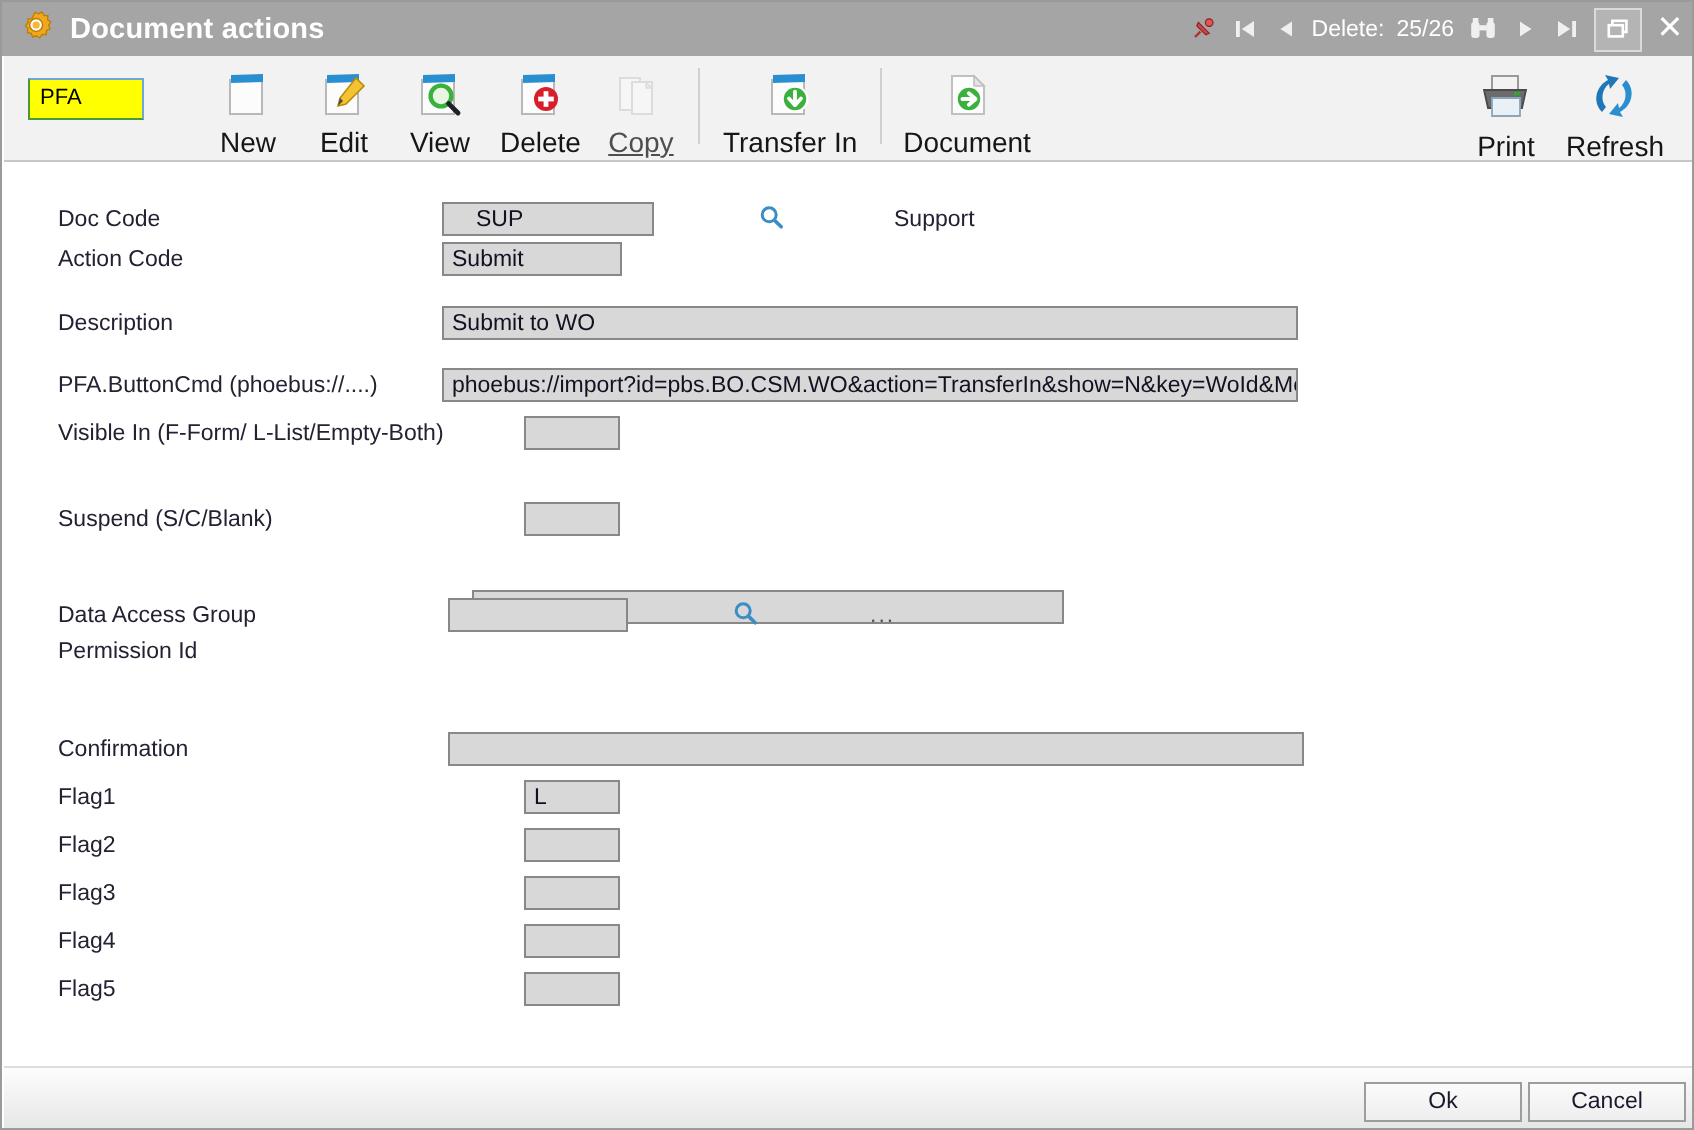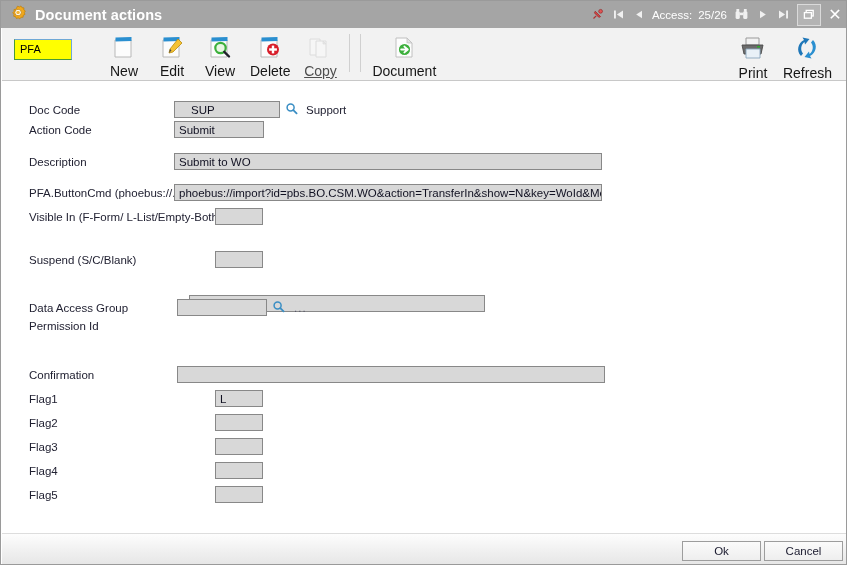--- a/index.html
+++ b/index.html
@@ -142,20 +142,21 @@
   .form {
     position: absolute;
     left: 1px; top: 80px;
     width: 845px; height: 452px;
     background: #ffffff;
   }
   .row {
     position: absolute;
     display: flex;
     align-items: center;
+    gap: 47px;
   }
   .lbl {
     font-size: 11.5px;
     color: #222233;
     white-space: nowrap;
   }
   .fld {
     background: #d8d8d8;
     border: 1px solid #888888;
     box-sizing: border-box;
@@ -232,21 +233,21 @@
         <svg width="13" height="13" viewBox="0 0 13 13">
           <rect class="navglyph" x="2" y="2.5" width="1.9" height="8"></rect>
           <path class="navglyph" d="M11 2.5 L11 10.5 L4.9 6.5 Z"></path>
         </svg>
       </div>
       <div class="tb-btn">
         <svg width="12" height="13" viewBox="0 0 12 13">
           <path class="navglyph" d="M9 2.8 L9 10.2 L3.2 6.5 Z"></path>
         </svg>
       </div>
-      <div class="rec-label">Access:</div>
+      <div class="rec-label">Delete:</div>
       <div class="rec-label">25/26</div>
       <div class="tb-btn">
         <svg width="15" height="13" viewBox="0 0 15 13">
           <rect class="navglyph" x="1.6" y="3" width="4.2" height="8" rx="1.6"></rect>
           <rect class="navglyph" x="9.2" y="3" width="4.2" height="8" rx="1.6"></rect>
           <rect class="navglyph" x="5.6" y="4.6" width="3.8" height="2.6"></rect>
           <rect class="navglyph" x="2.4" y="1" width="2.8" height="2.4"></rect>
           <rect class="navglyph" x="9.9" y="1" width="2.8" height="2.4"></rect>
         </svg>
       </div>
@@ -332,20 +333,33 @@
             <path d="M10 8 L20 8 L20 24 L10 24 Z" fill="#fdfdfd" stroke="#c2c2c2" stroke-width="1"></path>
             <path d="M17 8 L20 11 L17 11 Z" fill="#dcdcdc" stroke="#c2c2c2" stroke-width="0.7"></path>
           </svg>
         </span>
         <span class="lbl" style="color:#4e4e4e;text-decoration:underline;">Copy</span>
       </div>
     </div>
 
     <div class="tool-sep"></div>
 
+    <div class="tool-group">
+      <div class="tool-btn">
+        <span class="ico">
+          <svg width="28" height="28" viewBox="0 0 28 28">
+            <path d="M5 7 L21 7 L21 24 L5 24 Z" fill="#fcfcfc" stroke="#b8b8b8" stroke-width="1"></path>
+            <path d="M5.5 4.5 L21.5 4 L21.5 8 L5.5 8.5 Z" fill="#2a8fd0"></path>
+            <circle cx="16.5" cy="16.5" r="6.2" fill="#3cb03c" stroke="#ffffff" stroke-width="1.2"></circle>
+            <path d="M16.5 12.8 L16.5 18.4 M13.5 16.2 L16.5 19.6 L19.5 16.2" stroke="#ffffff" stroke-width="1.9" fill="none" stroke-linecap="round" stroke-linejoin="round"></path>
+          </svg>
+        </span>
+        <span class="lbl">Transfer In</span>
+      </div>
+    </div>
 
     <div class="tool-sep"></div>
 
     <div class="tool-group">
       <div class="tool-btn">
         <span class="ico">
           <svg width="28" height="28" viewBox="0 0 28 28">
             <path d="M6 5 L17 5 L22 10 L22 24 L6 24 Z" fill="#fdfdfd" stroke="#c0c0c0" stroke-width="1"></path>
             <path d="M17 5 L22 10 L17 10 Z" fill="#e4e4e4" stroke="#c0c0c0" stroke-width="0.8"></path>
             <circle cx="14.5" cy="16.5" r="6.2" fill="#3cb03c" stroke="#ffffff" stroke-width="1.2"></circle>

